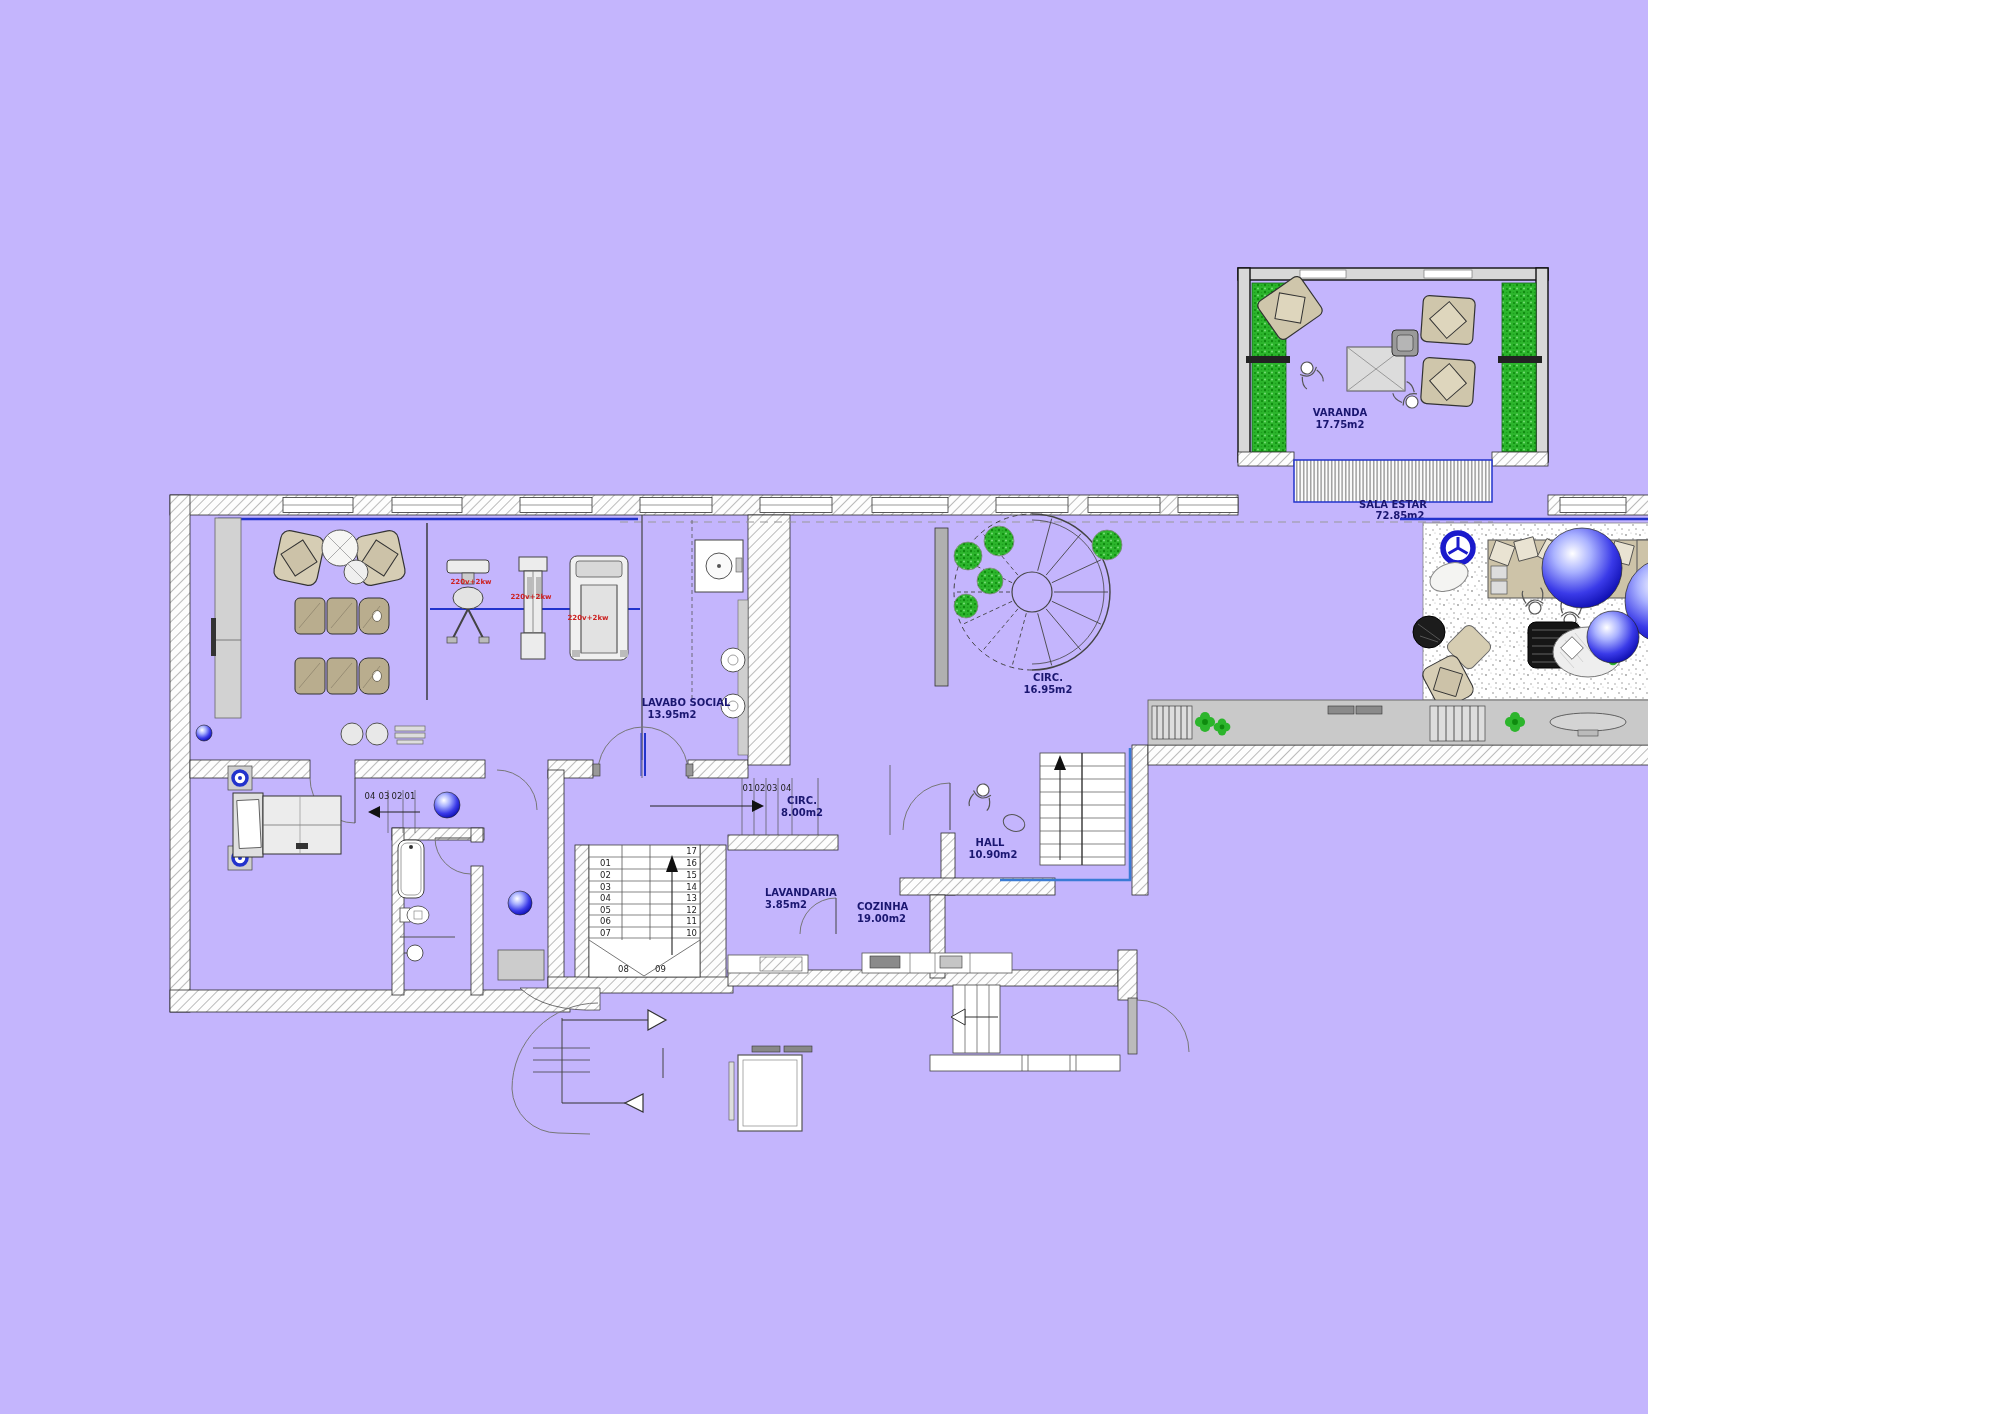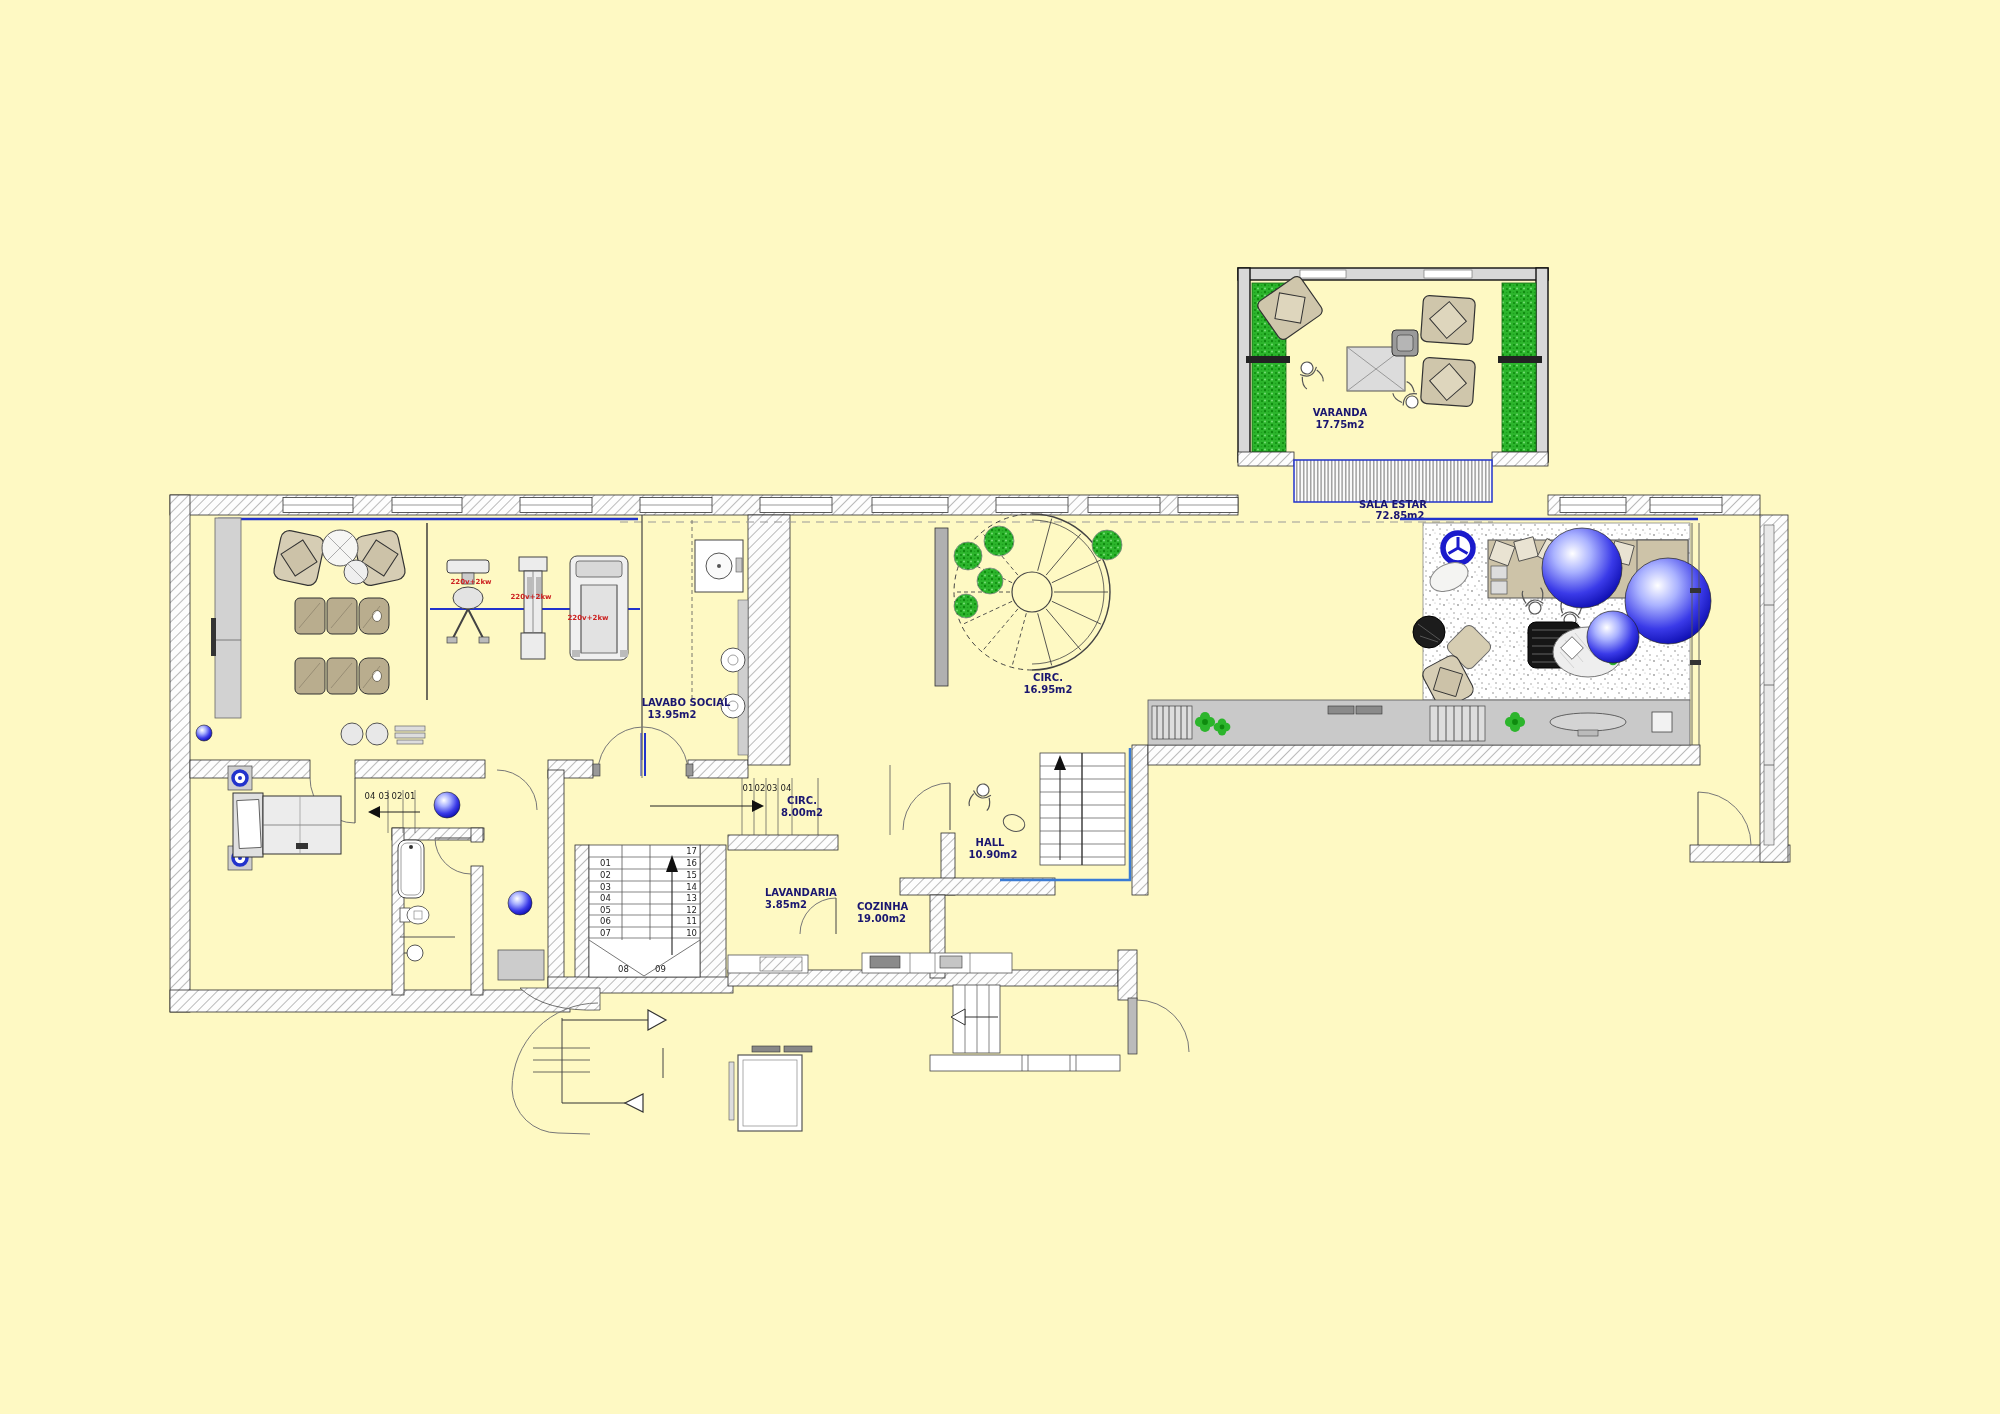--- a/index.html
+++ b/index.html
@@ -1,16 +1,16 @@
 <!DOCTYPE html>
 <html><head>
 <meta charset="utf-8">
 <style>
   html,body{margin:0;padding:0;background:#fff;}
-  #canvas{position:relative;width:2000px;height:1414px;background:#fef9c3;overflow:hidden;}
+  #canvas{position:relative;width:1648px;height:1414px;background:#c4b5fd;overflow:hidden;}
   svg{display:block;font-family:"DejaVu Sans",sans-serif;}
   .lbl{font:bold 10px "DejaVu Sans",sans-serif;fill:#1a1670;}
   .num{font:8.5px "DejaVu Sans",sans-serif;fill:#222;}
   .red{font:bold 7px "DejaVu Sans",sans-serif;fill:#cc2222;}
   .wall{fill:url(#hatch);stroke:#2b2b2b;stroke-width:.8;}
   .thin{stroke:#444;stroke-width:1;fill:none;}
   .furn{fill:#ececec;stroke:#444;stroke-width:1;}
   .tan{fill:#b9ad8e;stroke:#333;stroke-width:1;}
   .arc{stroke:#777;stroke-width:1;fill:none;}
 </style>

